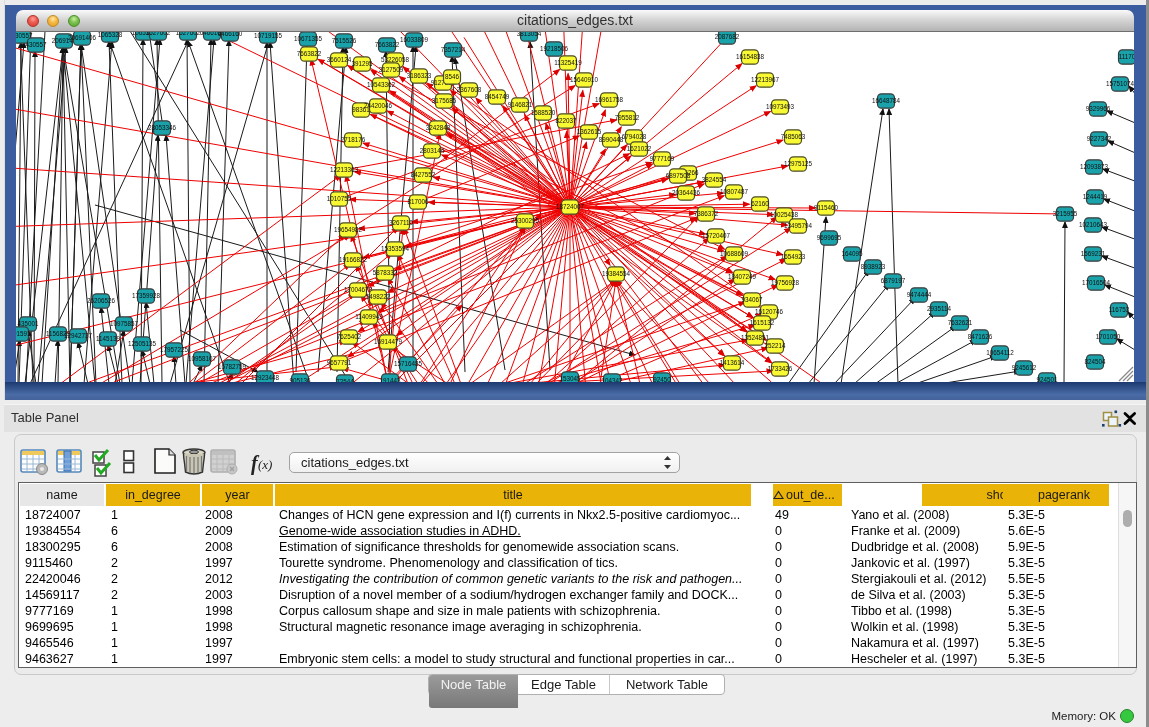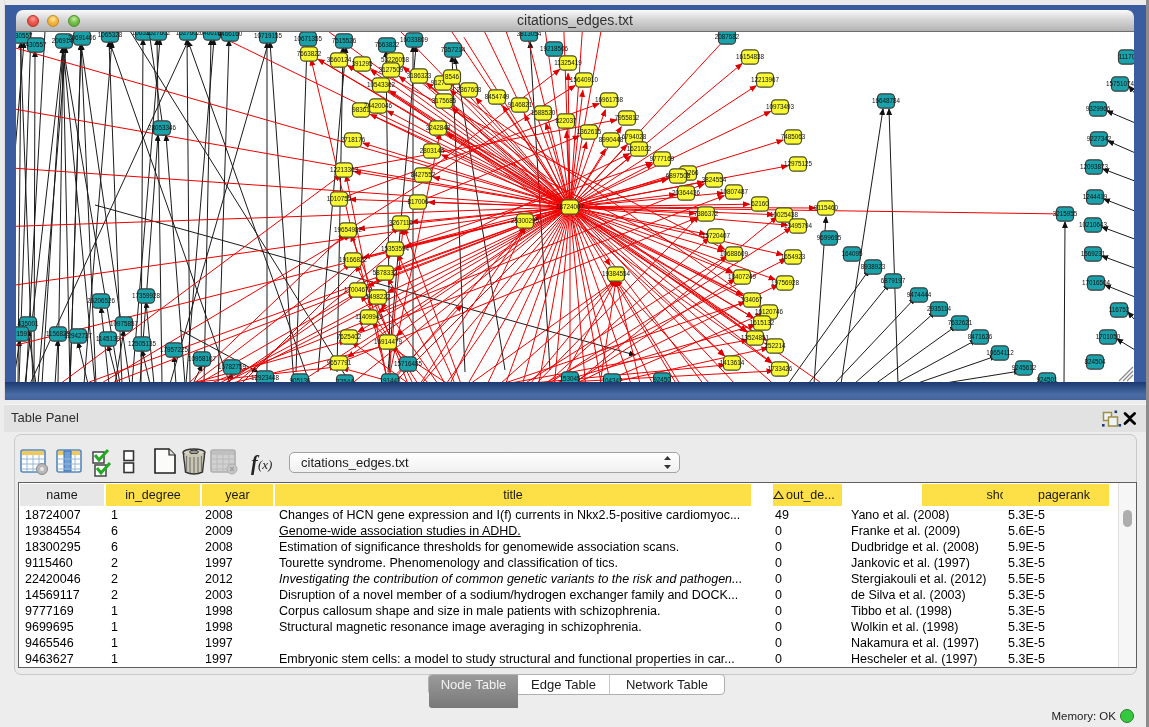--- a/index.html
+++ b/index.html
@@ -20,21 +20,21 @@
 #canvas{left:16px;top:31px;width:1118px;height:351px;background:#ffffff;overflow:hidden;}
 
 #tpband{left:4px;top:404px;width:1142px;height:27px;background:#e2e2e2;border-top:1px solid #f5f5f5;}
 #tplabel{left:11px;top:410px;font-size:13px;color:#2e2e2e;}
 #container{left:14px;top:434px;width:1121px;height:239px;background:#ebebeb;border:1px solid #c9c9c9;border-radius:7px;}
 
 #combo{left:289px;top:452px;width:389px;height:19px;background:linear-gradient(#ffffff,#f0f0f0);border:1px solid #a2a2a2;border-radius:5px;}
 #combo span{position:absolute;left:11px;top:2px;font-size:13px;color:#1a1a1a;}
 
 #tbl{left:18px;top:482px;width:1117px;height:184px;background:#ffffff;border:1px solid #5f5f5f;overflow:hidden;}
-.hcell{position:absolute;top:1px;height:22px;background:#fde047;font-size:12.5px;color:#1a1a1a;text-align:center;line-height:22px;}
+.hcell{position:absolute;top:1px;height:22px;background:#eab308;font-size:12.5px;color:#1a1a1a;text-align:center;line-height:22px;}
 .rowtext{position:absolute;font-size:12.5px;color:#000;white-space:pre;}
 #tabs{left:428px;top:674px;width:295px;height:19px;border:1px solid #b0b0b0;border-radius:4px;background:#fff;font-size:13px;line-height:19px;text-align:center;color:#1c1c1c;}
 #tabs .seg1{position:absolute;left:0;top:0;width:89px;height:33px;background:linear-gradient(#9b9b9b,#787878);color:#f2f2f2;border-radius:3px 0 0 3px;}
 #tabs .seg2{position:absolute;left:89px;top:0;width:91px;height:19px;border-right:1px solid #c8c8c8;}
 #tabs .seg3{position:absolute;left:181px;top:0;width:114px;height:19px;}
 #mem{right:33px;top:710px;font-size:11.5px;color:#1c1c1c;}
 #memdot{left:1120px;top:709px;width:12px;height:12px;border-radius:50%;background:#35c93f;border:1px solid #2a7f2a;}
 </style></head><body>
 <div id="topstrip" class="abs"></div>
 <div id="frame" class="abs">

